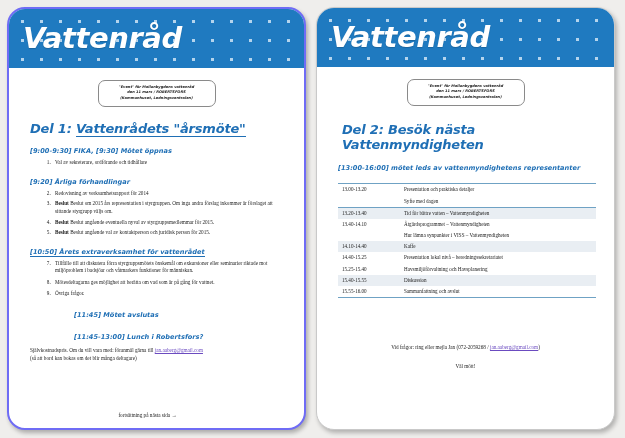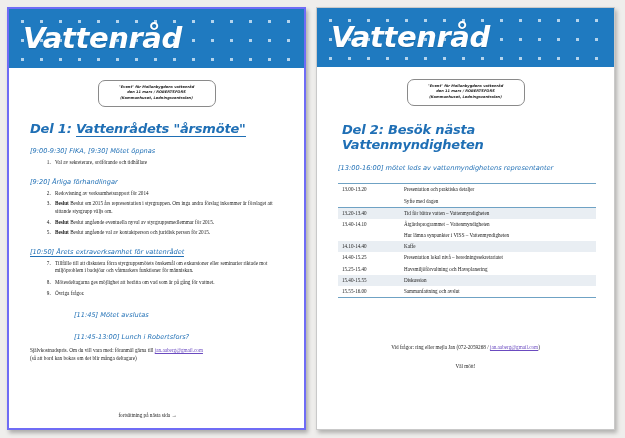--- a/index.html
+++ b/index.html
@@ -18,20 +18,21 @@
     padding: 7px 6px 8px 7px;
   }
 
   
   .page {
     position: relative;
     width: 299px;
     height: 423px;
     background: #ffffff;
     overflow: hidden;
+    border-radius: 18px;
   }
   .page.selected {
     border: 2px solid #6f6cf5;
     box-shadow: 2px 3px 4px rgba(0,0,0,0.28);
   }
   .page.plain {
     border: 1px solid #c9c9c9;
     box-shadow: 2px 3px 4px rgba(0,0,0,0.25);
   }
 
@@ -99,21 +100,21 @@
     color: #1f6fb5;
     letter-spacing: -0.2px;
   }
   h1.part-title .underlined { border-bottom: 1px solid #1f6fb5; }
 
   h2.time-head {
     margin: 11px 0 0 4px;
     font-family: "DejaVu Sans", sans-serif;
     font-size: 6.6px;
     font-style: italic;
-    font-weight: normal;
+    font-weight: bold;
     color: #1f6fb5;
   }
   h2.time-head .underlined { border-bottom: 0.8px solid #1f6fb5; }
   h2.time-head.roomy { margin-top: 14px; padding-left: 44px; }
 
   ol.agenda {
     margin: 4px 0 0 0;
     padding-left: 26px;
     font-size: 5.2px;
     line-height: 7.6px;

